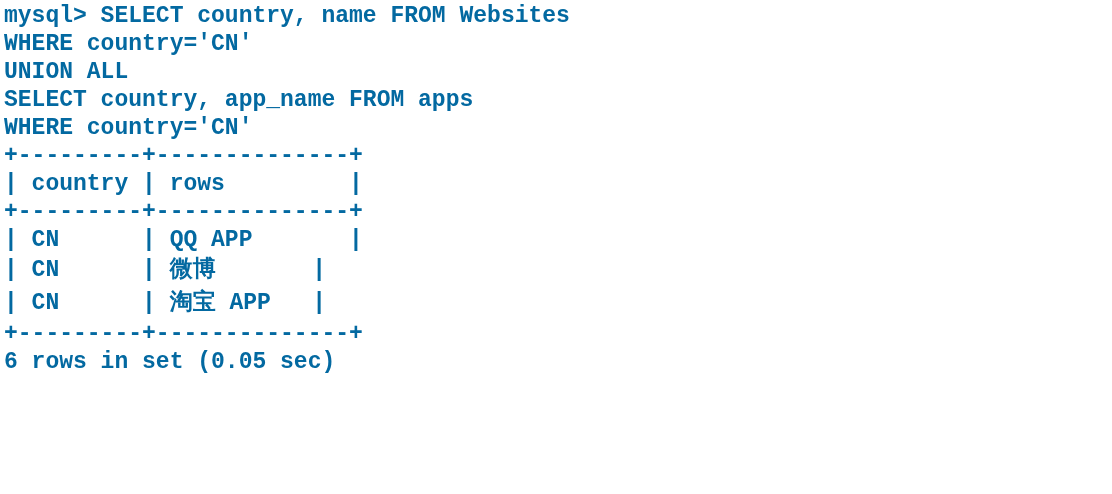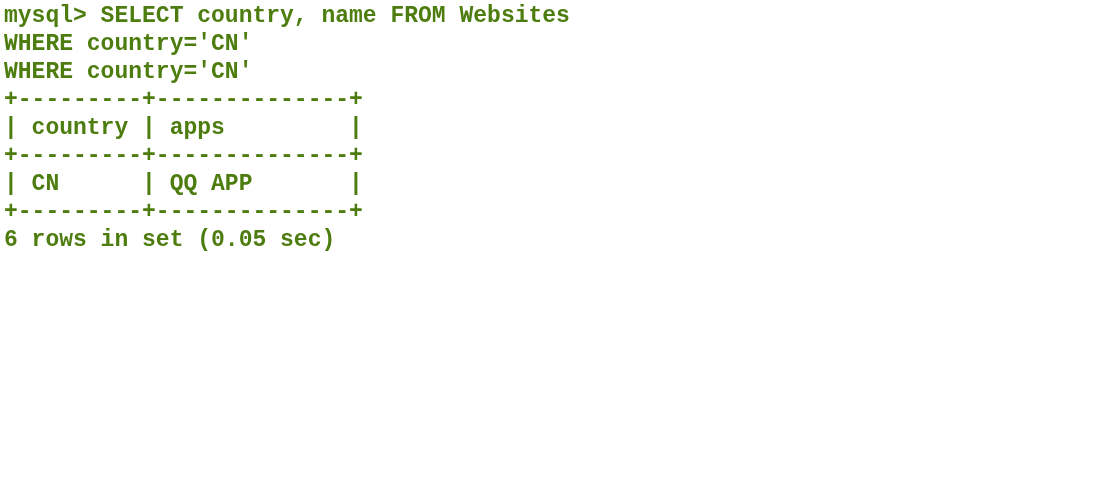--- a/index.html
+++ b/index.html
@@ -27,23 +27,27 @@
     height: 28px;
   }
   .line.tall {
     line-height: 33px;
     height: 33px;
   }
 </style>
 </head>
 <body style="background: rgb(255, 255, 255);">
 
-<div class="terminal" style="color: #4d7c0f;">
+<div class="terminal" style="color: #0369a1;">
   <div class="line">mysql&gt; SELECT country, name FROM Websites</div>
   <div class="line">WHERE country='CN'</div>
+  <div class="line">UNION ALL</div>
+  <div class="line">SELECT country, app_name FROM apps</div>
   <div class="line">WHERE country='CN'</div>
   <div class="line">+---------+--------------+</div>
-  <div class="line">| country | apps         |</div>
+  <div class="line">| country | rows         |</div>
   <div class="line">+---------+--------------+</div>
   <div class="line">| CN      | QQ APP       |</div>
+  <div class="line tall">| CN      | 微博       |</div>
+  <div class="line tall">| CN      | 淘宝 APP   |</div>
   <div class="line">+---------+--------------+</div>
   <div class="line">6 rows in set (0.05 sec)</div>
 </div>
 
 </body></html>

